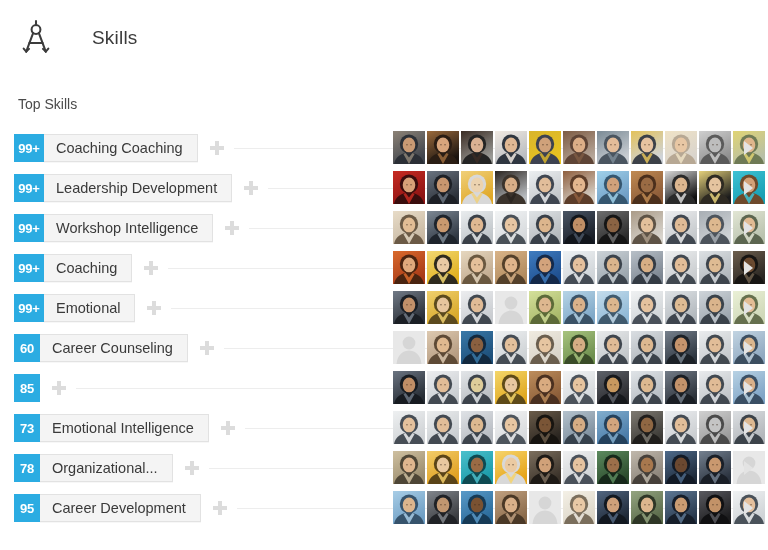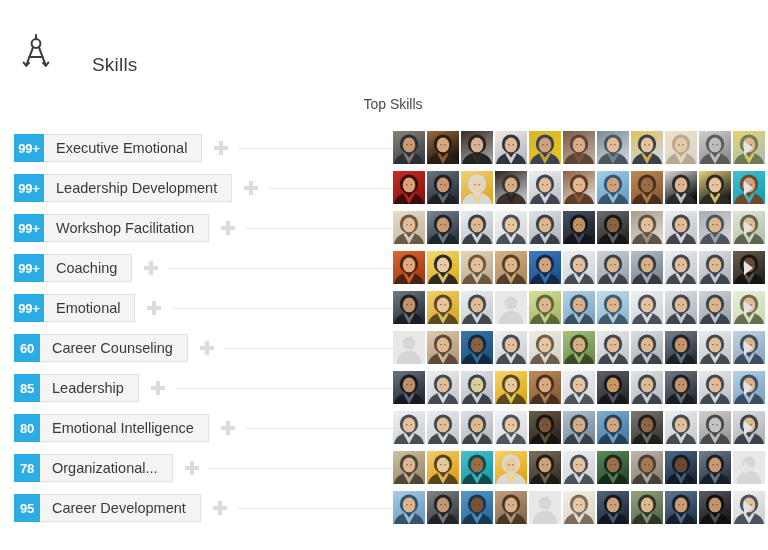--- a/index.html
+++ b/index.html
@@ -11,21 +11,21 @@
     width: 768px;
     height: 550px;
     overflow: hidden;
     font-family: "Liberation Sans", sans-serif;
     -webkit-font-smoothing: antialiased;
   }
 
   
   .header {
     display: flex;
-    align-items: flex-end;
+    align-items: center;
     height: 76px;
     padding-left: 16px;
     box-sizing: border-box;
   }
   .compass-icon {
     width: 40px;
     height: 48px;
     display: flex;
     align-items: center;
     justify-content: center;
@@ -41,21 +41,20 @@
   }
 
   
   .section-heading {
     font-size: 14px;
     color: #4a4a4a;
     padding-left: 18px;
     margin-top: 20px;
     margin-bottom: 0;
     font-weight: 400;
-    text-align: center;
   }
 
   
   .skill-list {
     margin-top: 16px;
   }
   .skill-row {
     position: relative;
     height: 40px;
     display: flex;
@@ -188,21 +187,21 @@
   </span>
   <span class="page-title">Skills</span>
 </div>
 
 <div class="section-heading">Top Skills</div>
 
 <div class="skill-list" id="skill-list">
     <div class="skill-row">
       <div class="skill-left">
         <div class="endorse-count wide">99+</div>
-        <div class="skill-pill">Executive Emotional</div>
+        <div class="skill-pill">Coaching Coaching</div>
         <div class="endorse-add"></div>
       </div>
       <div class="connector"></div>
       <div class="endorsers">
         <div class="avatar">
           <svg viewBox="0 0 32 33" preserveAspectRatio="none">
             <defs>
               <linearGradient id="g0" x1="0" y1="0" x2="0.5" y2="1">
                 <stop offset="0%" stop-color="#8c8276"></stop>
                 <stop offset="100%" stop-color="#40454d"></stop>
@@ -584,21 +583,21 @@
             <rect x="13.1" y="13.2" width="1.7" height="1.1" fill="#3a2a1e" opacity="0.55"></rect>
             <rect x="17.2" y="13.2" width="1.7" height="1.1" fill="#3a2a1e" opacity="0.55"></rect>
           </svg>
         </div>
       </div>
       <div class="next-arrow"></div>
     </div>
     <div class="skill-row">
       <div class="skill-left">
         <div class="endorse-count wide">99+</div>
-        <div class="skill-pill">Workshop Facilitation</div>
+        <div class="skill-pill">Workshop Intelligence</div>
         <div class="endorse-add"></div>
       </div>
       <div class="connector"></div>
       <div class="endorsers">
         <div class="avatar">
           <svg viewBox="0 0 32 33" preserveAspectRatio="none">
             <defs>
               <linearGradient id="g22" x1="0" y1="0" x2="0.5" y2="1">
                 <stop offset="0%" stop-color="#e8dcc8"></stop>
                 <stop offset="100%" stop-color="#c8b9a4"></stop>
@@ -1356,21 +1355,20 @@
             <rect x="13.1" y="13.2" width="1.7" height="1.1" fill="#3a2a1e" opacity="0.55"></rect>
             <rect x="17.2" y="13.2" width="1.7" height="1.1" fill="#3a2a1e" opacity="0.55"></rect>
           </svg>
         </div>
       </div>
       <div class="next-arrow"></div>
     </div>
     <div class="skill-row">
       <div class="skill-left">
         <div class="endorse-count">85</div>
-        <div class="skill-pill">Leadership</div>
         <div class="endorse-add"></div>
       </div>
       <div class="connector"></div>
       <div class="endorsers">
         <div class="avatar">
           <svg viewBox="0 0 32 33" preserveAspectRatio="none">
             <defs>
               <linearGradient id="g66" x1="0" y1="0" x2="0.5" y2="1">
                 <stop offset="0%" stop-color="#6b7481"></stop>
                 <stop offset="100%" stop-color="#262c34"></stop>
@@ -1553,21 +1551,21 @@
             <path d="M12.6 21.9 L16 26.4 L19.4 21.9 L21.6 23 L16 33 L10.4 23 Z" fill="#b8d2e4" opacity="0.85"></path>
             <rect x="13.1" y="13.2" width="1.7" height="1.1" fill="#3a2a1e" opacity="0.55"></rect>
             <rect x="17.2" y="13.2" width="1.7" height="1.1" fill="#3a2a1e" opacity="0.55"></rect>
           </svg>
         </div>
       </div>
       <div class="next-arrow"></div>
     </div>
     <div class="skill-row">
       <div class="skill-left">
-        <div class="endorse-count">80</div>
+        <div class="endorse-count">73</div>
         <div class="skill-pill">Emotional Intelligence</div>
         <div class="endorse-add"></div>
       </div>
       <div class="connector"></div>
       <div class="endorsers">
         <div class="avatar">
           <svg viewBox="0 0 32 33" preserveAspectRatio="none">
             <defs>
               <linearGradient id="g77" x1="0" y1="0" x2="0.5" y2="1">
                 <stop offset="0%" stop-color="#eef0f1"></stop>

